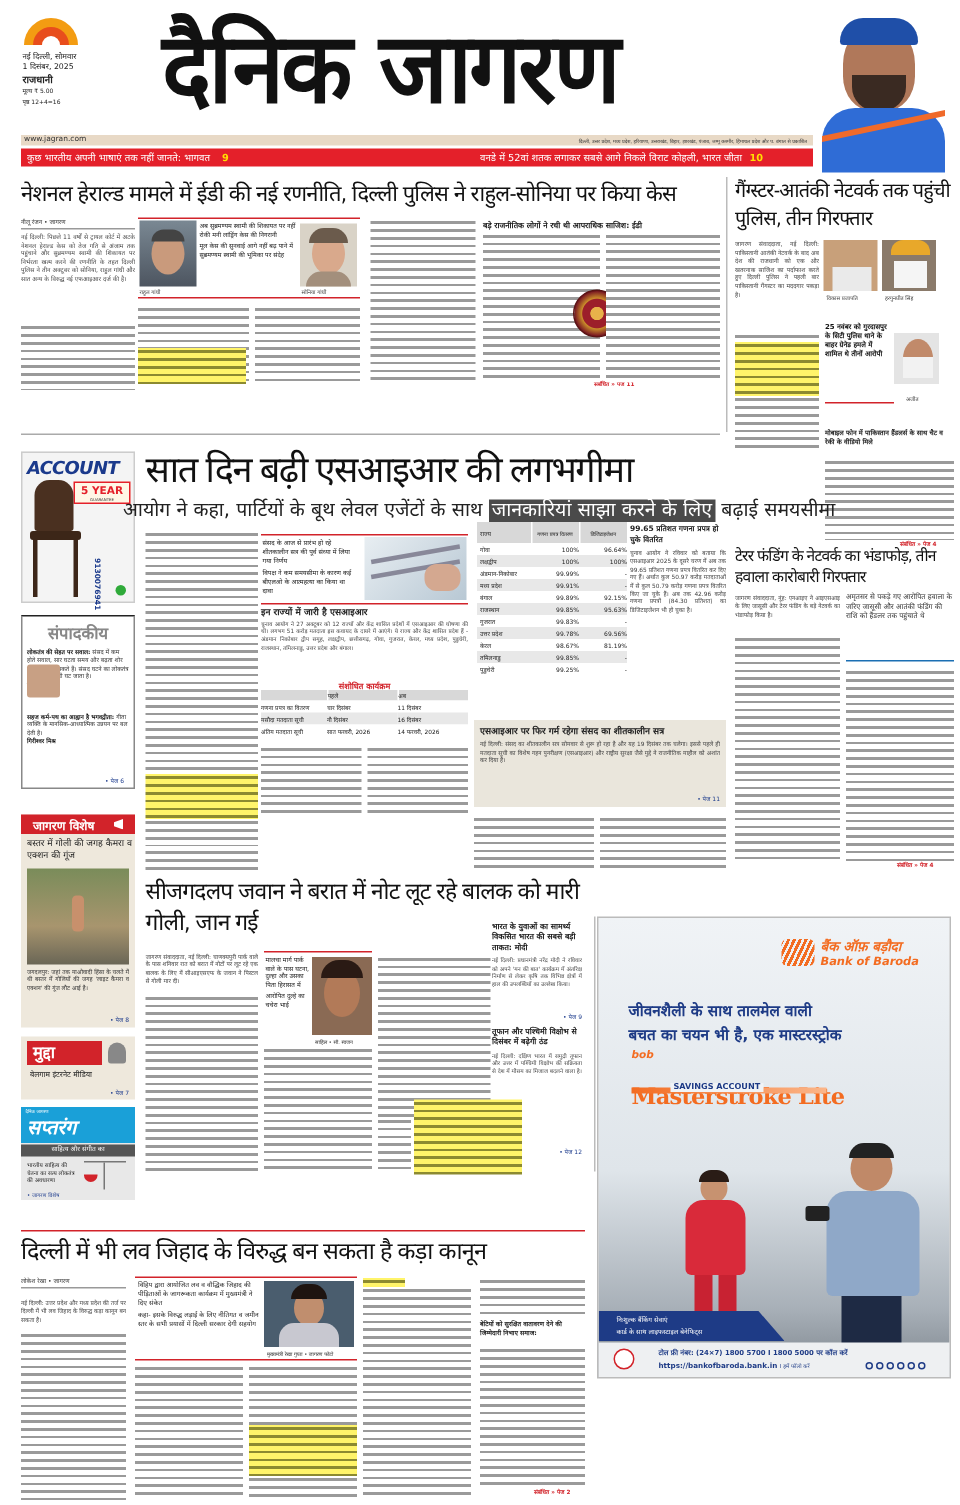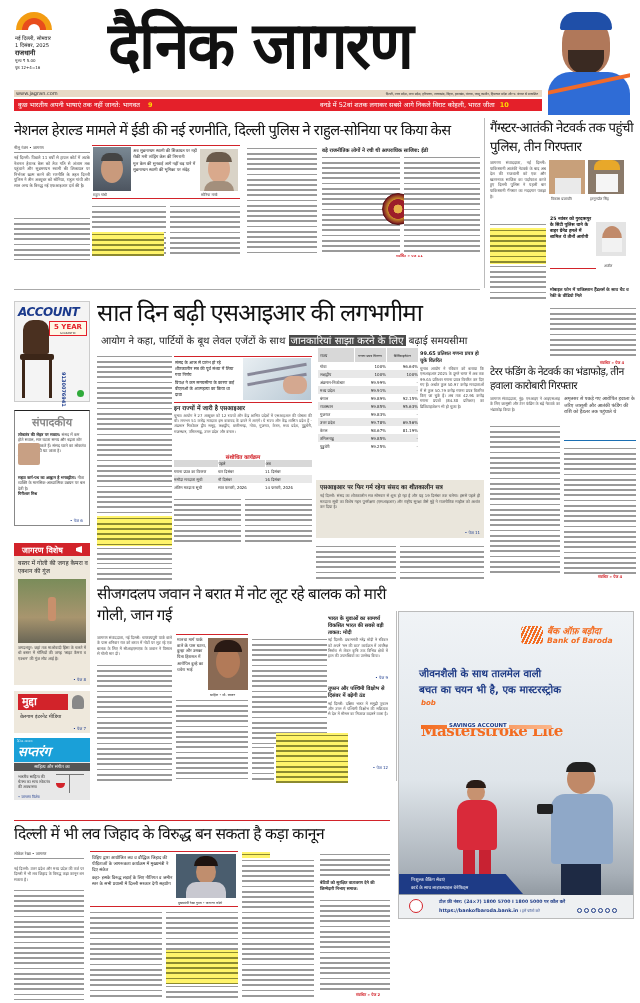--- a/index.html
+++ b/index.html
@@ -121,21 +121,21 @@
   </div>
   <div style="position:absolute;left:8px;top:18px;width:26px;height:34px;background:#4a3020;border-radius:10px 10px 2px 2px"></div>
   <div style="position:absolute;left:5px;top:52px;width:34px;height:6px;background:#3c2618;border-radius:2px"></div>
   <div style="position:absolute;left:7px;top:58px;width:3px;height:38px;background:#3c2618"></div>
   <div style="position:absolute;left:34px;top:58px;width:3px;height:38px;background:#3c2618"></div>
   <div style="position:absolute;left:52px;top:70px;font-size:5px;font-weight:700;color:#1b3a8c;transform:rotate(90deg);transform-origin:left top;white-space:nowrap">9130076941</div>
   <div style="position:absolute;left:62px;top:88px;width:7px;height:7px;border-radius:50%;background:#2faa3a"></div>
 </div>
 
 <div class="abs hd" style="left:97px;top:296px;width:440px;font-size:24px;line-height:34px;letter-spacing:-1px">सात दिन बढ़ी एसआइआर की लगभगीमा</div>
-<div class="abs" style="left:101px;top:334px;width:440px;height:14px;white-space:nowrap;font-size:10px;line-height:13px">
+<div class="abs" style="left:82px;top:334px;width:440px;height:14px;white-space:nowrap;font-size:13px;line-height:13px">
   <span style="color:#222">आयोग ने कहा, पार्टियों के बूथ लेवल एजेंटों के साथ</span>
   <span style="background:#4a4a4a;color:#fff;padding:0 2px">जानकारियां साझा करने के लिए</span>
   <span style="color:#222">बढ़ाई समयसीमा</span>
 </div>
 <div class="abs filler" style="left:97px;top:354px;width:75px;height:160px"></div>
 <div class="abs hl" style="left:97px;top:516px;width:75px;height:30px"></div>
 <div class="abs filler" style="left:97px;top:546px;width:75px;height:18px"></div>
 
 <div class="abs redline" style="left:174px;top:356px;width:138px"></div>
 <div class="abs" style="left:175px;top:360px;width:62px;font-size:4.3px;line-height:5.8px;color:#222">

